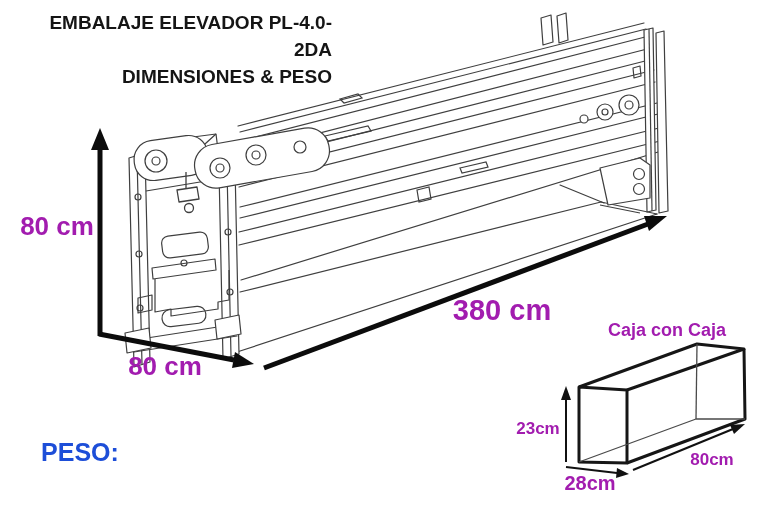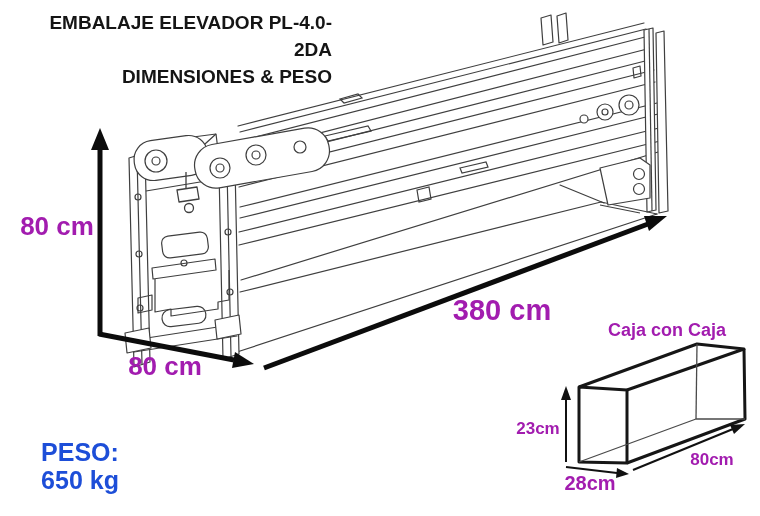--- a/index.html
+++ b/index.html
@@ -172,21 +172,20 @@
     <div>EMBALAJE ELEVADOR PL-4.0-2DA</div>
     <div>DIMENSIONES &amp; PESO</div>
   </div>
 
   <div class="lbl dim-80">80 cm</div>
   <div class="lbl dim-50">80 cm</div>
   <div class="lbl dim-380">380 cm</div>
 
   <div class="peso">
     <div>PESO:</div>
-    <div>650 kg</div>
   </div>
 
   <div class="lbl caja-title">Caja con Caja</div>
   <div class="lbl dim-23">23cm</div>
   <div class="lbl dim-28">28cm</div>
   <div class="lbl dim-80b">80cm</div>
 
 </div>
 
 </body></html>

